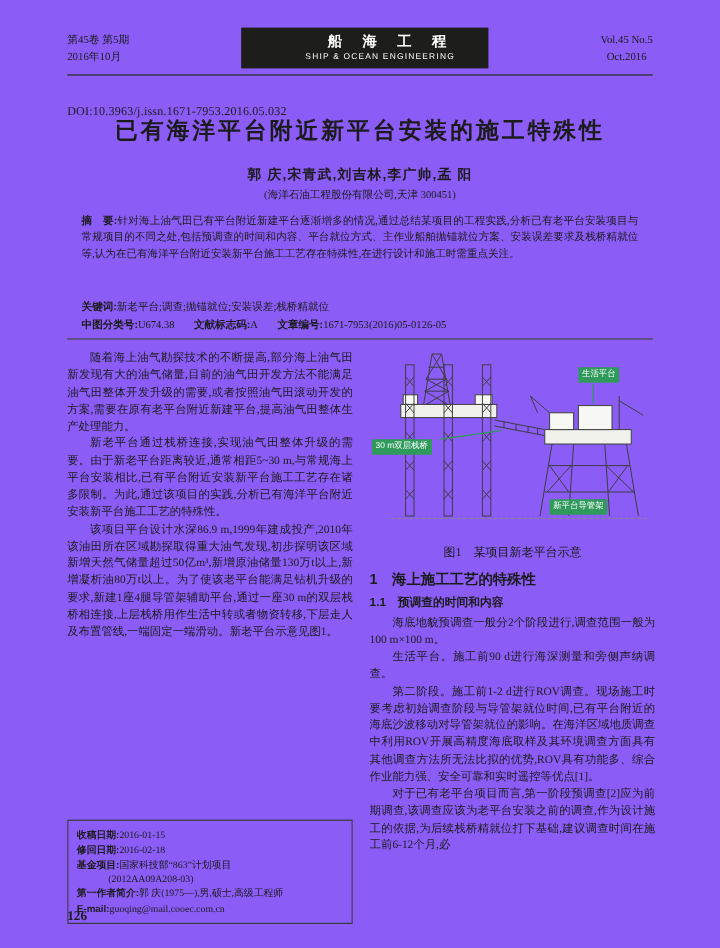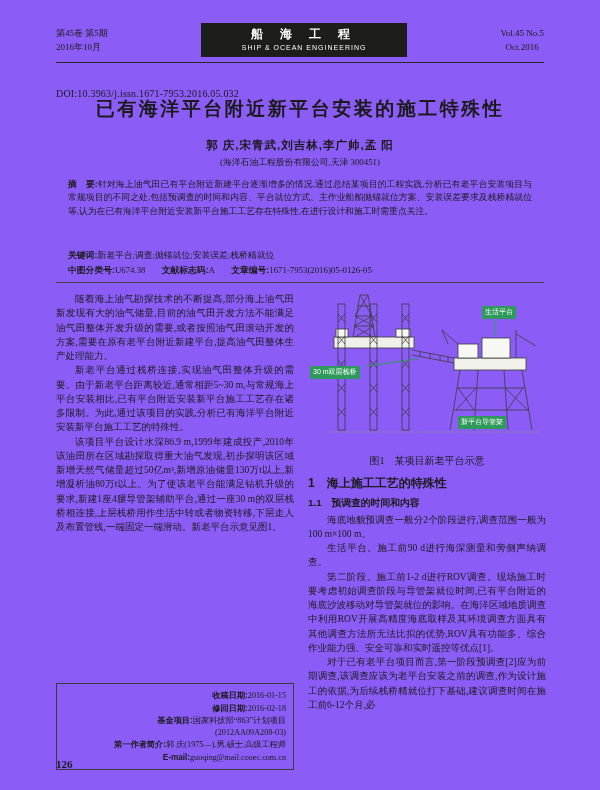--- a/index.html
+++ b/index.html
@@ -8,21 +8,21 @@
     background:#8b5cf6;overflow:hidden;color:#1b1b1b;
     font-family:"Liberation Serif","DejaVu Serif",serif;
   }
   .sans{font-family:"Liberation Sans","DejaVu Sans",sans-serif;}
   
   .header{position:absolute;top:22px;left:56px;right:56px;height:36px;
     display:flex;justify-content:space-between;align-items:center;font-size:9px;}
   .hcol{line-height:1.6;}
   .hcol.left{text-align:left;}
   .hcol.right{text-align:center;font-family:Liberation Serif, serif;}
-  .jbox{background:#1d1d1b;color:#fff;text-align:center;padding:4px 28px;min-width:150px;}
+  .jbox{background:#1d1d1b;color:#fff;text-align:right;padding:4px 28px;min-width:150px;}
   .jbox .cn{font-size:12px;font-weight:bold;letter-spacing:7px;line-height:1.3;}
   .jbox .en{font-size:7px;letter-spacing:1px;line-height:1.5;}
   .header-rule{position:absolute;top:62px;left:56px;right:56px;border-top:1.5px solid #2a2a2a;}
   .doi{position:absolute;top:88px;left:56px;font-size:10px;letter-spacing:.2px;}
   
   .title{position:absolute;top:96px;left:0;width:100%;text-align:center;
     font-size:19px;font-weight:bold;letter-spacing:2.5px;}
   .authors{position:absolute;top:138px;left:0;width:100%;text-align:center;
     font-size:11.5px;font-weight:bold;letter-spacing:1px;}
   .affil{position:absolute;top:157px;left:0;width:100%;text-align:center;font-size:8.8px;font-family:Liberation Serif, serif;}
@@ -44,21 +44,21 @@
   
   .fig{position:relative;width:238px;height:148px;}
   .figlabel{position:absolute;background:#2f9a5c;color:#fff;font-size:7px;
     padding:1px 3px;border-radius:1px;white-space:nowrap;
     font-family:"Liberation Sans","DejaVu Sans",sans-serif;}
   .leader{position:absolute;background:#2f9a5c;height:1px;}
   .figcap{text-align:center;font-size:10px;margin:13px 0 4px 0;text-indent:0!important;}
   
   .footnote{margin-top:auto;border:0.8px solid #3a3a3a;padding:6px 7px 5px 7px;
     font-size:8.2px;line-height:1.5;text-align:left;}
-  .footnote div{text-indent:0;text-align:right;}
+  .footnote div{text-indent:0;}
   .fn-indent{padding-left:3.2em;}
   .pagenum{position:absolute;left:56px;top:758px;font-size:11px;font-weight:bold;}
 </style>
 </head>
 <body>
 
 <div class="page">
 
   <div class="header">
     <div class="hcol left">

